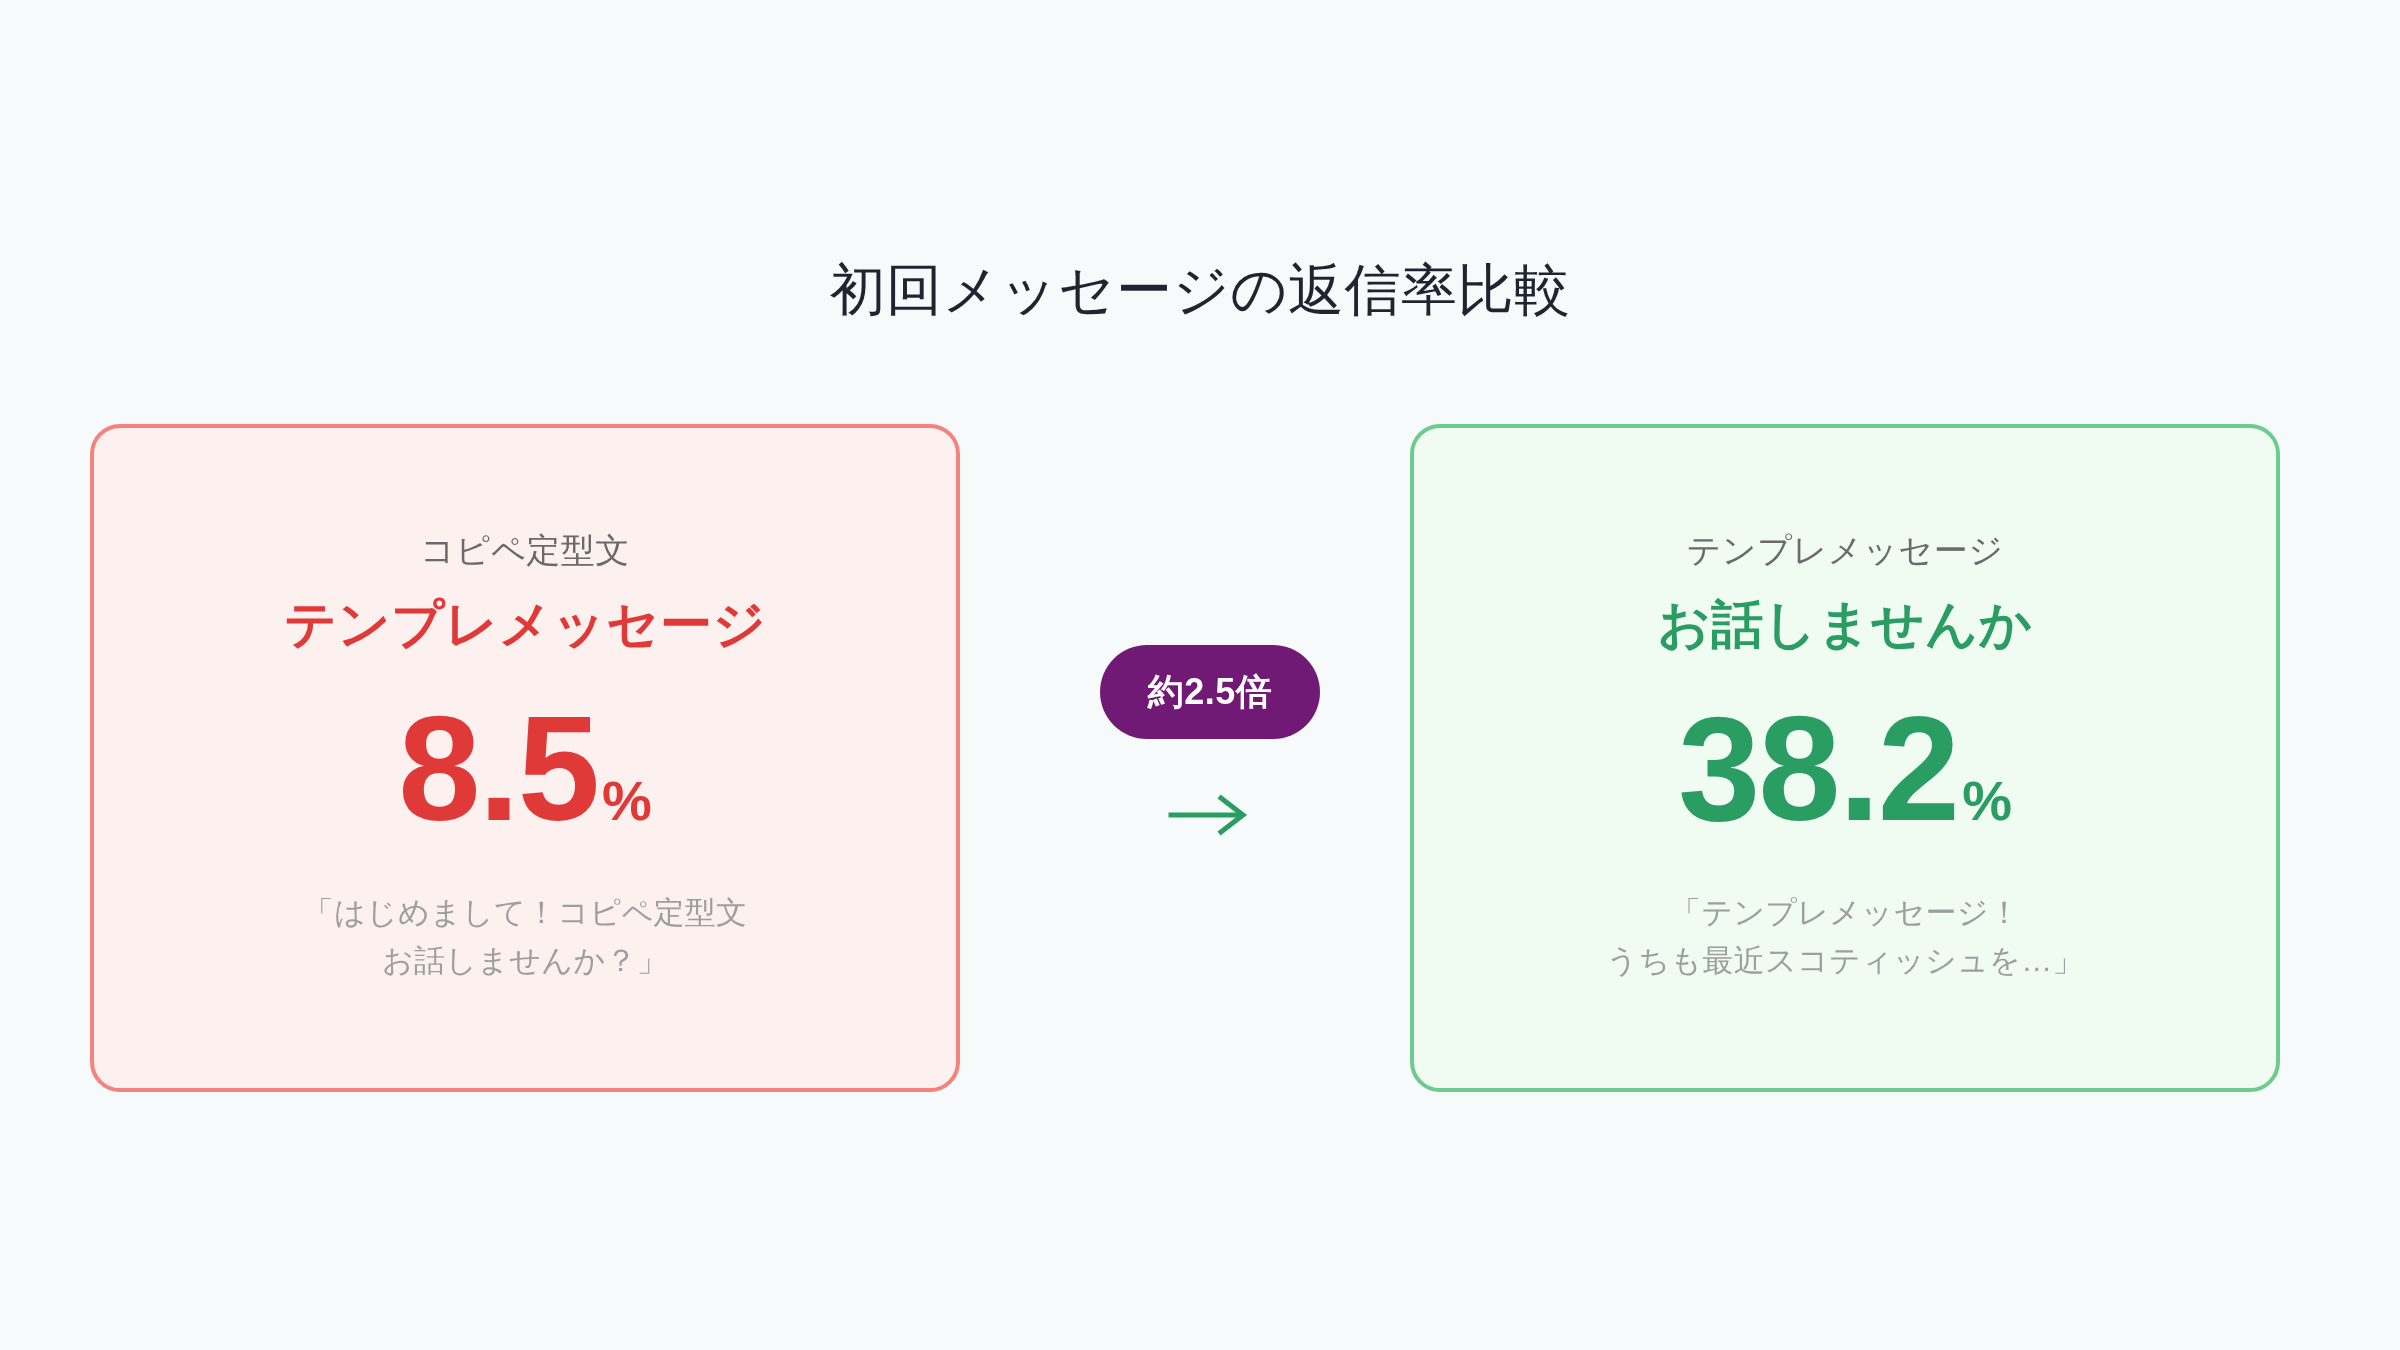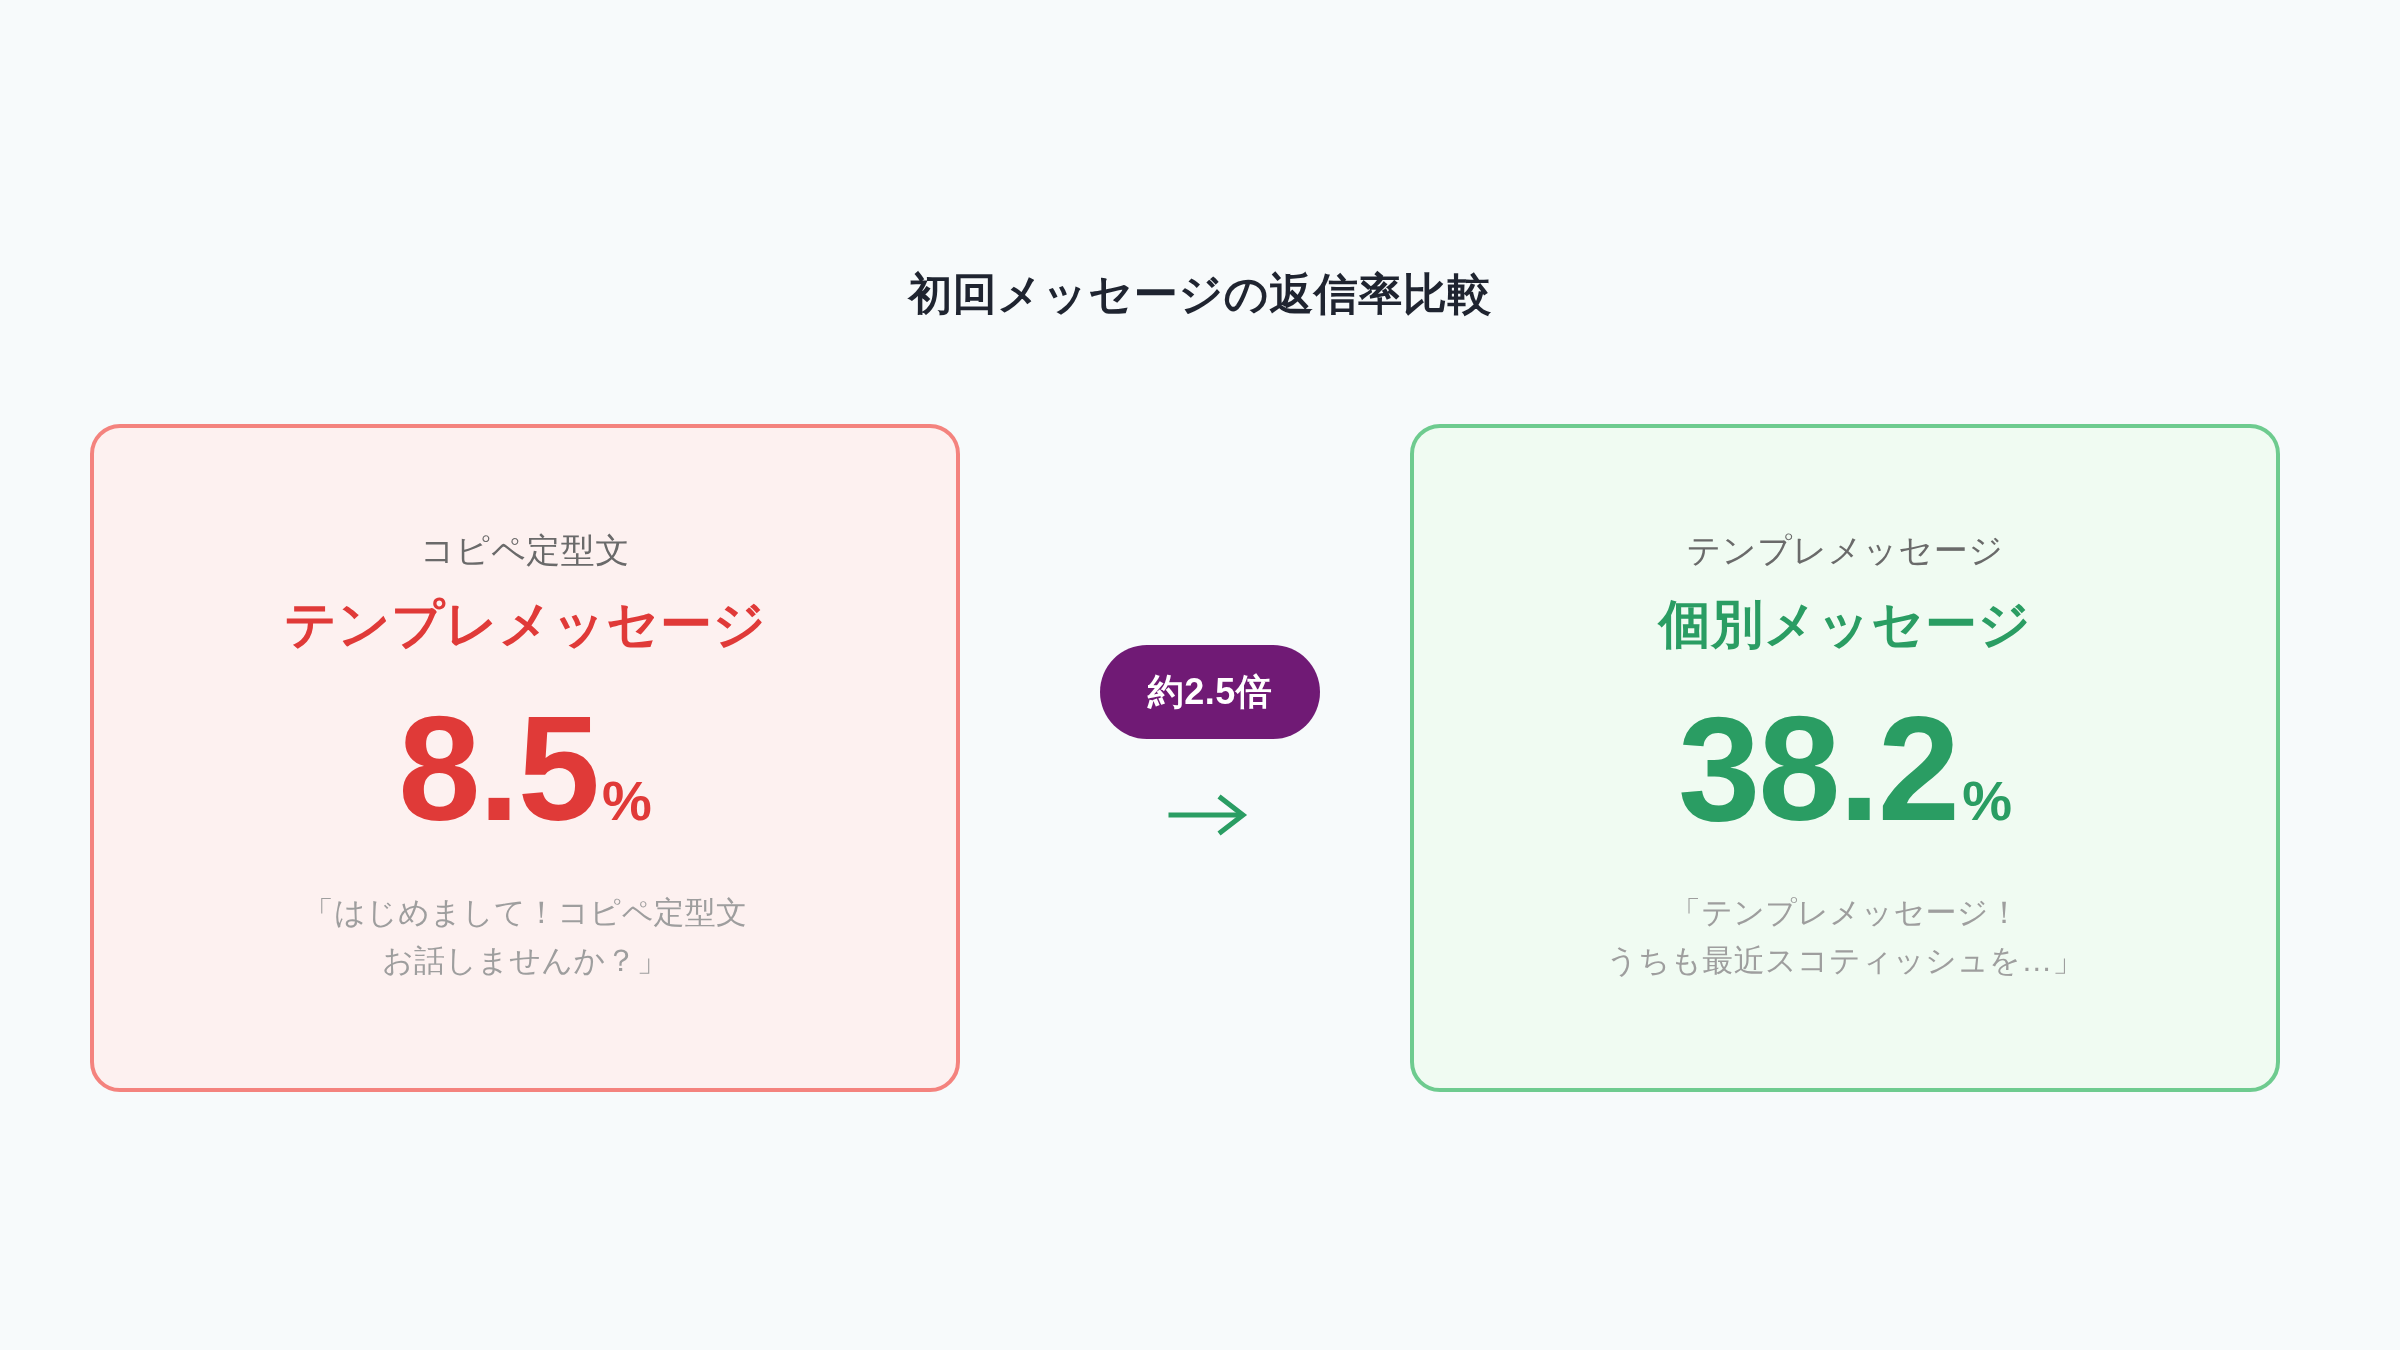--- a/index.html
+++ b/index.html
@@ -19,26 +19,25 @@
     background: #f7fafb;
   }
 
   
   .page-title {
     position: absolute;
     top: 255px;
     left: 0;
     width: 2400px;
     text-align: center;
-    font-size: 44px;
-    font-weight: bold;
+    font-size: 56px;
+    font-weight: normal;
     color: #1f2430;
     letter-spacing: 0.5px;
     line-height: 1.25;
-    margin-top: 11px;
   }
 
   
   .card {
     position: absolute;
     top: 424px;
     width: 870px;
     height: 668px;
     border-radius: 30px;
     border-style: solid;
@@ -165,21 +164,21 @@
 
   <div class="arrow-wrap">
     <svg width="90" height="44" viewBox="0 0 90 44">
       <line x1="6" y1="22" x2="74" y2="22" stroke="#2a9d63" stroke-width="5" stroke-linecap="square"></line>
       <polyline points="56,5 78,22 56,39" fill="none" stroke="#2a9d63" stroke-width="5" stroke-linecap="square" stroke-linejoin="miter"></polyline>
     </svg>
   </div>
 
   <div class="card card-right">
     <div class="card-eyebrow">テンプレメッセージ</div>
-    <div class="card-heading">個別メッセージ</div>
+    <div class="card-heading">お話しませんか</div>
     <div class="stat">
       <span class="stat-number">38.2</span>
       <span class="stat-unit">%</span>
     </div>
     <div class="card-quote">
       <div>「テンプレメッセージ！</div>
       <div>うちも最近スコティッシュを…」</div>
     </div>
   </div>
 

